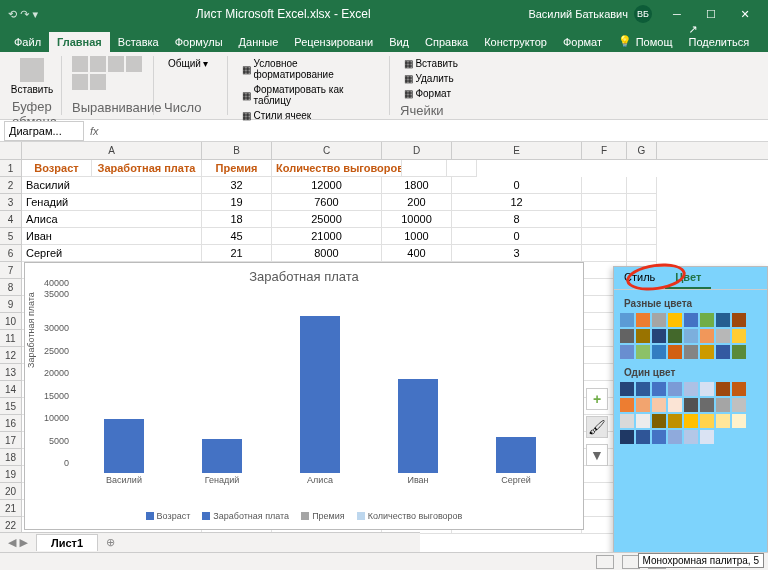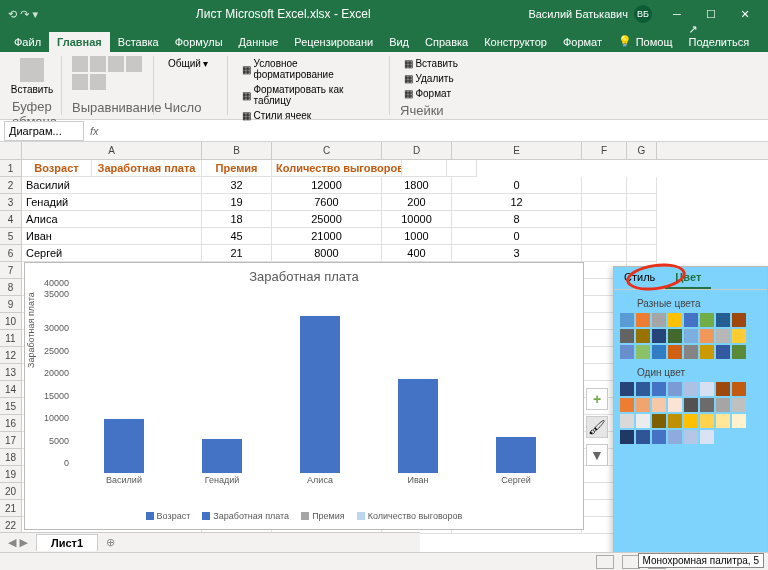--- a/index.html
+++ b/index.html
@@ -53,21 +53,21 @@
 .legend{position:absolute;left:0;right:0;bottom:8px;display:flex;justify-content:center;gap:12px;font-size:9px;color:#595959}
 .legend span{display:flex;align-items:center;gap:3px}
 .lswatch{width:8px;height:8px}
 .sidebar{position:absolute;right:160px;top:246px;display:flex;flex-direction:column;gap:6px}
 .sidebtn{width:22px;height:22px;background:#fff;border:1px solid #ccc;display:flex;align-items:center;justify-content:center;cursor:pointer;font-size:14px}
 .stylepane{position:absolute;right:0;top:266px;width:155px;height:296px;background:#7dd3fc;border:1px solid #bbb;box-shadow:-2px 2px 6px rgba(0,0,0,.2)}
 .sptabs{display:flex;border-bottom:1px solid #ccc;font-size:11px}
 .sptab{padding:4px 10px;cursor:pointer}
 .sptab.active{color:#217346;font-weight:700;border-bottom:2px solid #217346}
 .spsection{padding:4px 6px}
-.splabel{font-size:10px;color:#444;font-weight:400;margin:4px 17px}
+.splabel{font-size:10px;color:#444;font-weight:700;margin:4px 4px}
 .swatches{display:grid;grid-template-columns:repeat(8,14px);gap:2px}
 .sw{width:14px;height:14px}
 .sheettabs{position:absolute;left:0;bottom:18px;height:20px;width:420px;display:flex;align-items:center;background:#f3f2f1;border-top:1px solid #ccc;font-size:11px}
 .sheettab{padding:2px 14px;background:#fff;border:1px solid #ccc;border-bottom:none;font-weight:600}
 .statusbar{position:absolute;left:0;bottom:0;right:0;height:18px;background:#f3f2f1;border-top:1px solid #ccc;display:flex;align-items:center;justify-content:flex-end;gap:8px;padding:0 8px;font-size:10px;color:#444}
 .viewbtn{width:18px;height:14px;border:1px solid #aaa;cursor:pointer}
 .zoom{display:flex;align-items:center;gap:2px}
 .zslider{width:70px;height:3px;background:#ccc;position:relative}
 .zslider .thumb{position:absolute;left:50%;top:-3px;width:8px;height:8px;background:#888}
 .tooltip{position:absolute;right:4px;bottom:2px;background:#fff;border:1px solid #888;padding:1px 4px;font-size:10px}

